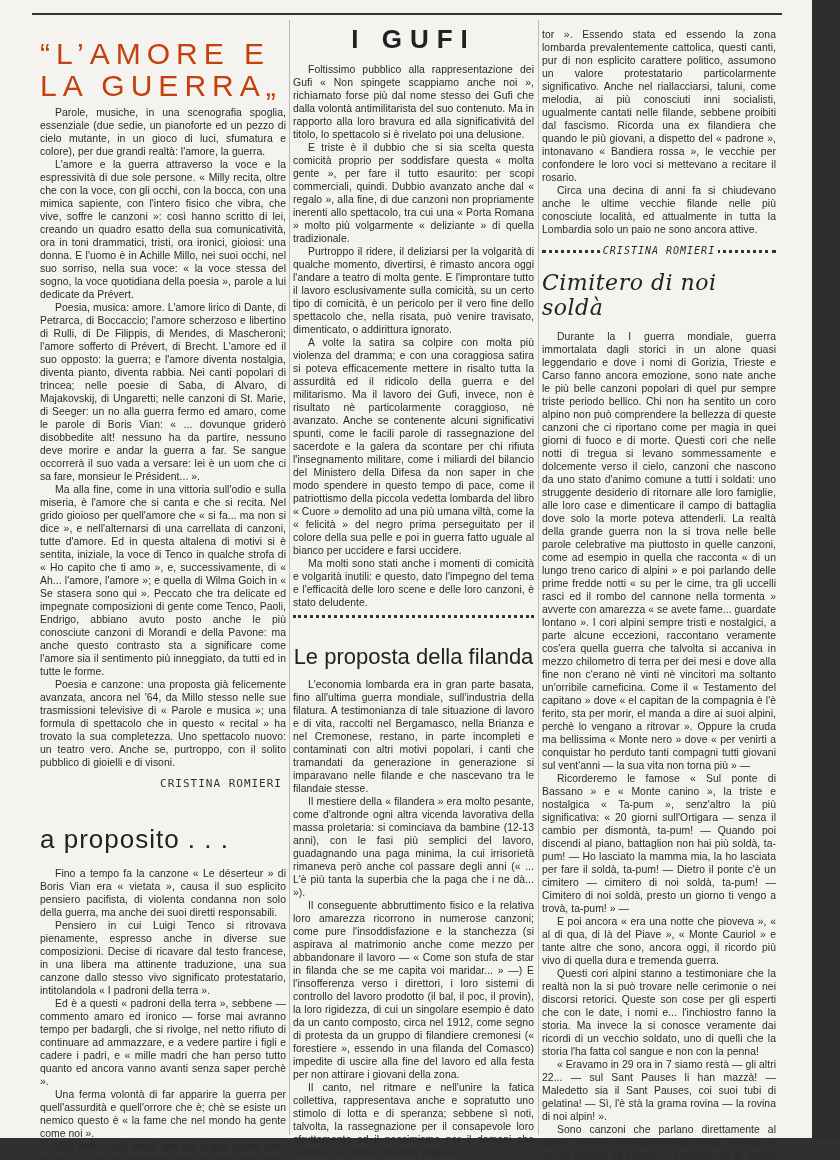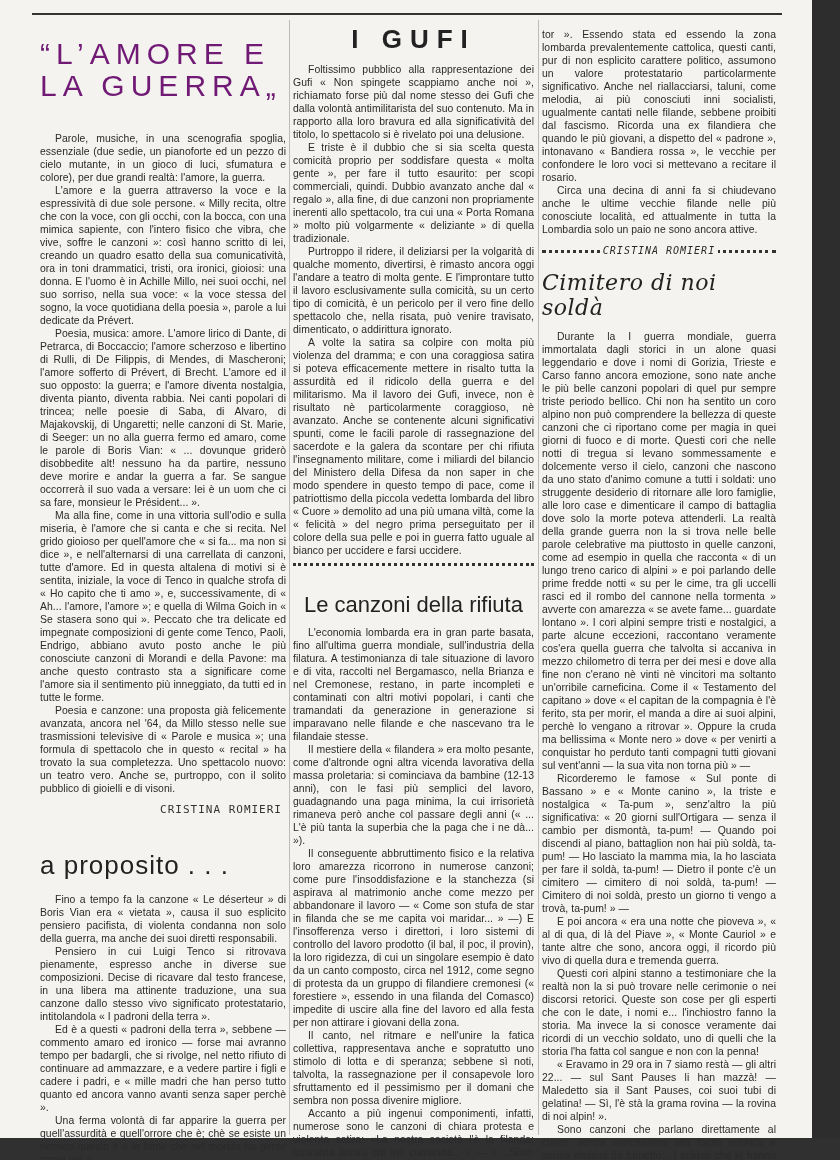--- a/index.html
+++ b/index.html
@@ -15,22 +15,22 @@
   .col { position:absolute; top:20px; }
   .col-left { left:40px; width:246px; }
   .col-mid { left:293px; width:241px; }
   .col-right { left:542px; width:234px; }
   .col-divider { position:absolute; top:20px; width:1px; background:#bbb; height:1115px; }
   p.body {
     margin:0; font-size:10.4px; line-height:13px; text-align:justify;
     text-indent:15px; letter-spacing:0.05px;
   }
   .h-amore {
-    font-size:30px; letter-spacing:6px; line-height:32px; margin:18px 0 30px 0;
-    font-weight:normal; color:#701a75;
+    font-size:30px; letter-spacing:6px; line-height:32px; margin:18px 0 4px 0;
+    font-weight:normal; color:#c2410c;
   }
   .h-gufi {
     text-align:center; font-size:26px; font-weight:bold; letter-spacing:8px;
     margin:4px 0 8px 0; color:#222;
   }
   .h-proposito {
     font-size:26px; letter-spacing:1px; margin:34px 0 12px 0; color:#222; font-weight:normal;
   }
   .h-filanda {
     font-size:22px; margin:26px 0 8px 0; text-align:center; color:#222; font-weight:normal;
@@ -85,25 +85,26 @@
   </div>
 </div>
 
 <div class="col col-mid">
   <div>
     <div class="h-gufi">I GUFI</div>
     <p class="body">Foltissimo pubblico alla rappresentazione dei Gufi « Non spingete scappiamo anche noi », richiamato forse più dal nome stesso dei Gufi che dalla volontà antimilitarista del suo contenuto. Ma in rapporto alla loro bravura ed alla significatività del titolo, lo spettacolo si è rivelato poi una delusione.</p>
     <p class="body">E triste è il dubbio che si sia scelta questa comicità proprio per soddisfare questa « molta gente », per fare il tutto esaurito: per scopi commerciali, quindi. Dubbio avanzato anche dal « regalo », alla fine, di due canzoni non propriamente inerenti allo spettacolo, tra cui una « Porta Romana » molto più volgarmente « deliziante » di quella tradizionale.</p>
     <p class="body">Purtroppo il ridere, il deliziarsi per la volgarità di qualche momento, divertirsi, è rimasto ancora oggi l'andare a teatro di molta gente. E l'improntare tutto il lavoro esclusivamente sulla comicità, su un certo tipo di comicità, è un pericolo per il vero fine dello spettacolo che, nella risata, può venire travisato, dimenticato, o addirittura ignorato.</p>
     <p class="body">A volte la satira sa colpire con molta più violenza del dramma; e con una coraggiosa satira si poteva efficacemente mettere in risalto tutta la assurdità ed il ridicolo della guerra e del militarismo. Ma il lavoro dei Gufi, invece, non è risultato nè particolarmente coraggioso, nè avanzato. Anche se contenente alcuni significativi spunti, come le facili parole di rassegnazione del sacerdote e la galera da scontare per chi rifiuta l'insegnamento militare, come i miliardi del bilancio del Ministero della Difesa da non saper in che modo spendere in questo tempo di pace, come il patriottismo della piccola vedetta lombarda del libro « Cuore » demolito ad una più umana viltà, come la « felicità » del negro prima perseguitato per il colore della sua pelle e poi in guerra fatto uguale al bianco per uccidere e farsi uccidere.</p>
+    <p class="body">Ma molti sono stati anche i momenti di comicità e volgarità inutili: e questo, dato l'impegno del tema e l'efficacità delle loro scene e delle loro canzoni, è stato deludente.</p>
     <div class="dotted"></div>
   </div>
 
   <div>
-    <div class="h-filanda">Le canzoni della rifiuta</div>
+    <div class="h-filanda">Le proposta della filanda</div>
     <p class="body">L'economia lombarda era in gran parte basata, fino all'ultima guerra mondiale, sull'industria della filatura. A testimonianza di tale situazione di lavoro e di vita, raccolti nel Bergamasco, nella Brianza e nel Cremonese, restano, in parte incompleti e contaminati con altri motivi popolari, i canti che tramandati da generazione in generazione si imparavano nelle filande e che nascevano tra le filandaie stesse.</p>
     <p class="body">Il mestiere della « filandera » era molto pesante, come d'altronde ogni altra vicenda lavorativa della massa proletaria: si cominciava da bambine (12-13 anni), con le fasi più semplici del lavoro, guadagnando una paga minima, la cui irrisorietà rimaneva però anche col passare degli anni (« ... L'è più tanta la superbia che la paga che i ne dà... »).</p>
     <p class="body">Il conseguente abbruttimento fisico e la relativa loro amarezza ricorrono in numerose canzoni; come pure l'insoddisfazione e la stanchezza (si aspirava al matrimonio anche come mezzo per abbandonare il lavoro — « Come son stufa de star in filanda che se me capita voi maridar... » —) E l'insofferenza verso i direttori, i loro sistemi di controllo del lavoro prodotto (il bal, il poc, il provin), la loro rigidezza, di cui un singolare esempio è dato da un canto composto, circa nel 1912, come segno di protesta da un gruppo di filandiere cremonesi (« forestiere », essendo in una filanda del Comasco) impedite di uscire alla fine del lavoro ed alla festa per non attirare i giovani della zona.</p>
     <p class="body">Il canto, nel ritmare e nell'unire la fatica collettiva, rappresentava anche e sopratutto uno stimolo di lotta e di speranza; sebbene sì noti, talvolta, la rassegnazione per il consapevole loro sfruttamento ed il pessimismo per il domani che sembra non possa divenire migliore.</p>
     <p class="body">Accanto a più ingenui componimenti, infatti, numerose sono le canzoni di chiara protesta e violenta satira: «La nostra società l'è la filanda: quaranta lasarù chi me cumanda... » — « ...Siam trattati come cani, come cani alla catena, non è questa la maniera o di farci lavorar... » — « ...E la multa che noi paghiamo l'è la mancia dei direttori... » — « ...I direttor sono intelligenti: loro fuman le sigarette sempre a spall dei lavora-</p>
   </div>
 </div>
 
 <div class="col col-right">
   <div style="margin-top:8px">

